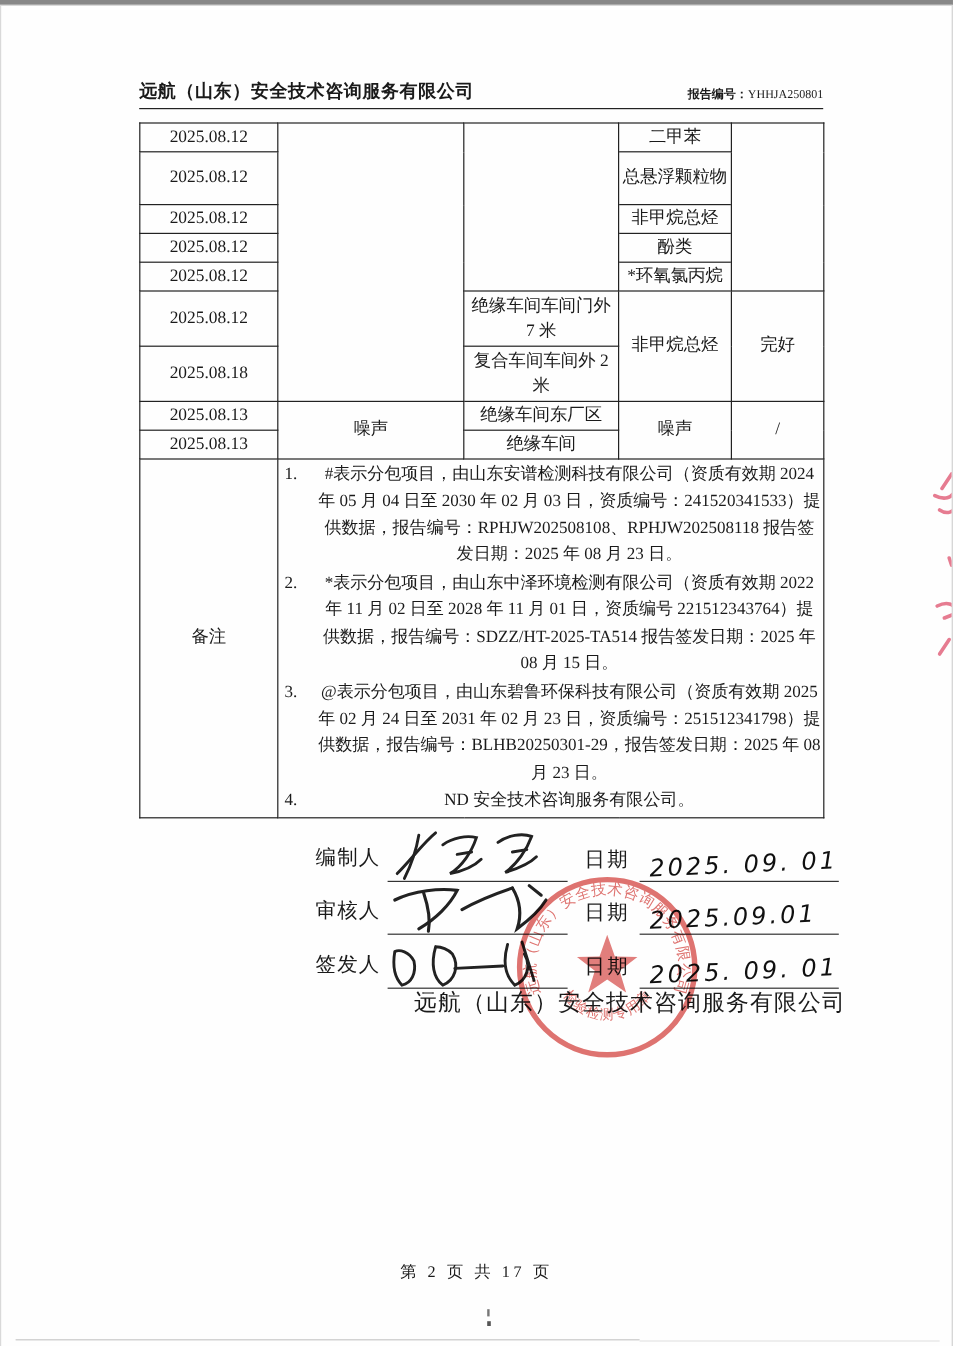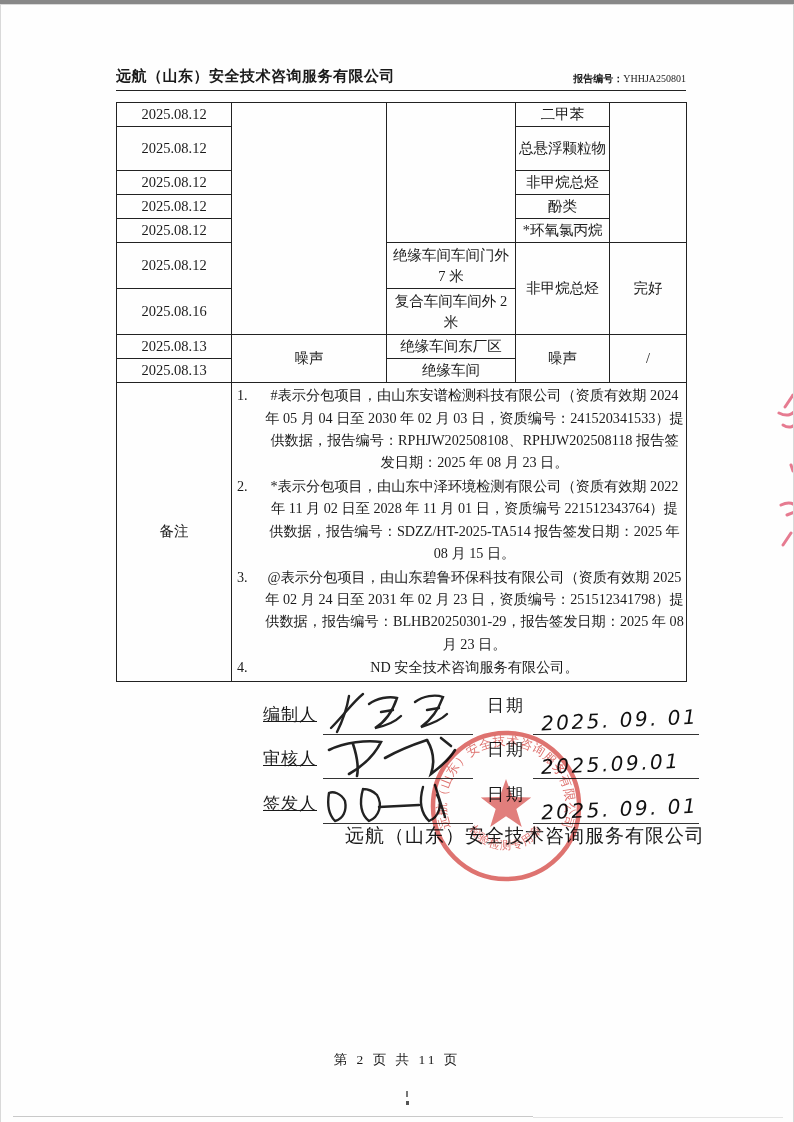--- a/index.html
+++ b/index.html
@@ -30,24 +30,24 @@
   }
   td.remarks-cell { text-align:left; vertical-align:top; padding:6px 6px 4px 8px; }
   ol.remarks { margin:0; padding:0; list-style:none; }
   ol.remarks li { position:relative; padding-left:31px; margin:0 0 1px 0; line-height:1.58; font-size:14.2px; }
   ol.remarks li .num { position:absolute; left:4px; top:0; }
   
   .sig-row {
     position:absolute; left:262px; width:436px; height:40px;
     display:flex; align-items:flex-end; font-size:17px;
   }
-  .sig-row .role { width:60px; flex:0 0 60px; padding-bottom:9px; letter-spacing:1px;text-decoration:underline; }
+  .sig-row .role { width:60px; flex:0 0 60px; padding-bottom:9px; letter-spacing:1px; }
   .sig-row .sigline { flex:0 0 150px; height:100%; border-bottom:1.5px solid #333; position:relative; }
   .sig-row .gap { flex:0 0 14px; }
-  .sig-row .dlabel { flex:0 0 46px; padding-bottom:18px; letter-spacing:2px;font-family:Liberation Mono, monospace; }
+  .sig-row .dlabel { flex:0 0 46px; padding-bottom:7px; letter-spacing:2px;font-family:Liberation Mono, monospace; }
   .sig-row .dateline { flex:1 1 auto; height:100%; border-bottom:1.5px solid #333; position:relative; }
   .hand {
     position:absolute; left:8px; bottom:2px; white-space:nowrap;
     font-family:"DejaVu Sans",sans-serif; font-style:italic; font-size:20px;
     letter-spacing:2.5px; transform:rotate(-2.5deg); color:#101010;
   }
   .sig-svg { position:absolute; left:0; bottom:-6px; }
   .company-footer { position:absolute; left:344px; top:818px; font-size:19px; letter-spacing:1px; }
   
   .stamp { position:absolute; left:426px; top:722px; width:158px; height:158px; opacity:0.82; mix-blend-mode:multiply; }
@@ -102,21 +102,21 @@
       <td>2025.08.12</td>
       <td>*环氧氯丙烷</td>
     </tr>
     <tr style="height:46px">
       <td>2025.08.12</td>
       <td>绝缘车间车间门外 7 米</td>
       <td rowspan="2">非甲烷总烃</td>
       <td rowspan="2">完好</td>
     </tr>
     <tr style="height:46px">
-      <td>2025.08.16</td>
+      <td>2025.08.18</td>
       <td>复合车间车间外 2 米</td>
     </tr>
     <tr style="height:23px">
       <td>2025.08.13</td>
       <td rowspan="2">噪声</td>
       <td>绝缘车间东厂区</td>
       <td rowspan="2">噪声</td>
       <td rowspan="2">/</td>
     </tr>
     <tr style="height:23px">
@@ -207,21 +207,21 @@
     <circle cx="79" cy="79" r="73" fill="none" stroke="#d85450" stroke-width="4.5"></circle>
     <polygon points="79,52 85.4,70 104.2,70.5 89.3,81.9 94.8,100 79,89.2 63.2,100 68.7,81.9 53.8,70.5 72.6,70" fill="#d85450" opacity="0.92"></polygon>
     <text font-size="12.5" fill="#d85450" letter-spacing="0.5" style="font-family:'Liberation Serif',serif">
       <textPath href="#arcTop" startOffset="50%" text-anchor="middle">远航（山东）安全技术咨询服务有限公司</textPath>
     </text>
     <text font-size="11.5" fill="#d85450" letter-spacing="1" style="font-family:'Liberation Serif',serif">
       <textPath href="#arcBottom" startOffset="50%" text-anchor="middle">检验检测专用章</textPath>
     </text>
   </svg>
 
-  <div class="footer">第 2 页 共 11 页</div>
+  <div class="footer">第 2 页 共 17 页</div>
 
   <svg class="edge-marks" width="34" height="170" viewBox="0 0 34 170">
     <g fill="none" stroke="#e2657e" stroke-width="3" stroke-linecap="round" opacity="0.85">
       <path d="M30 8 L22 20"></path>
       <path d="M16 26 C24 30 30 28 33 22"></path>
       <path d="M20 38 C26 42 32 40 34 34"></path>
       <path d="M28 78 L30 84"></path>
       <path d="M18 118 C26 114 32 116 34 122"></path>
       <path d="M24 128 L34 124"></path>
       <path d="M28 146 L20 158"></path>

